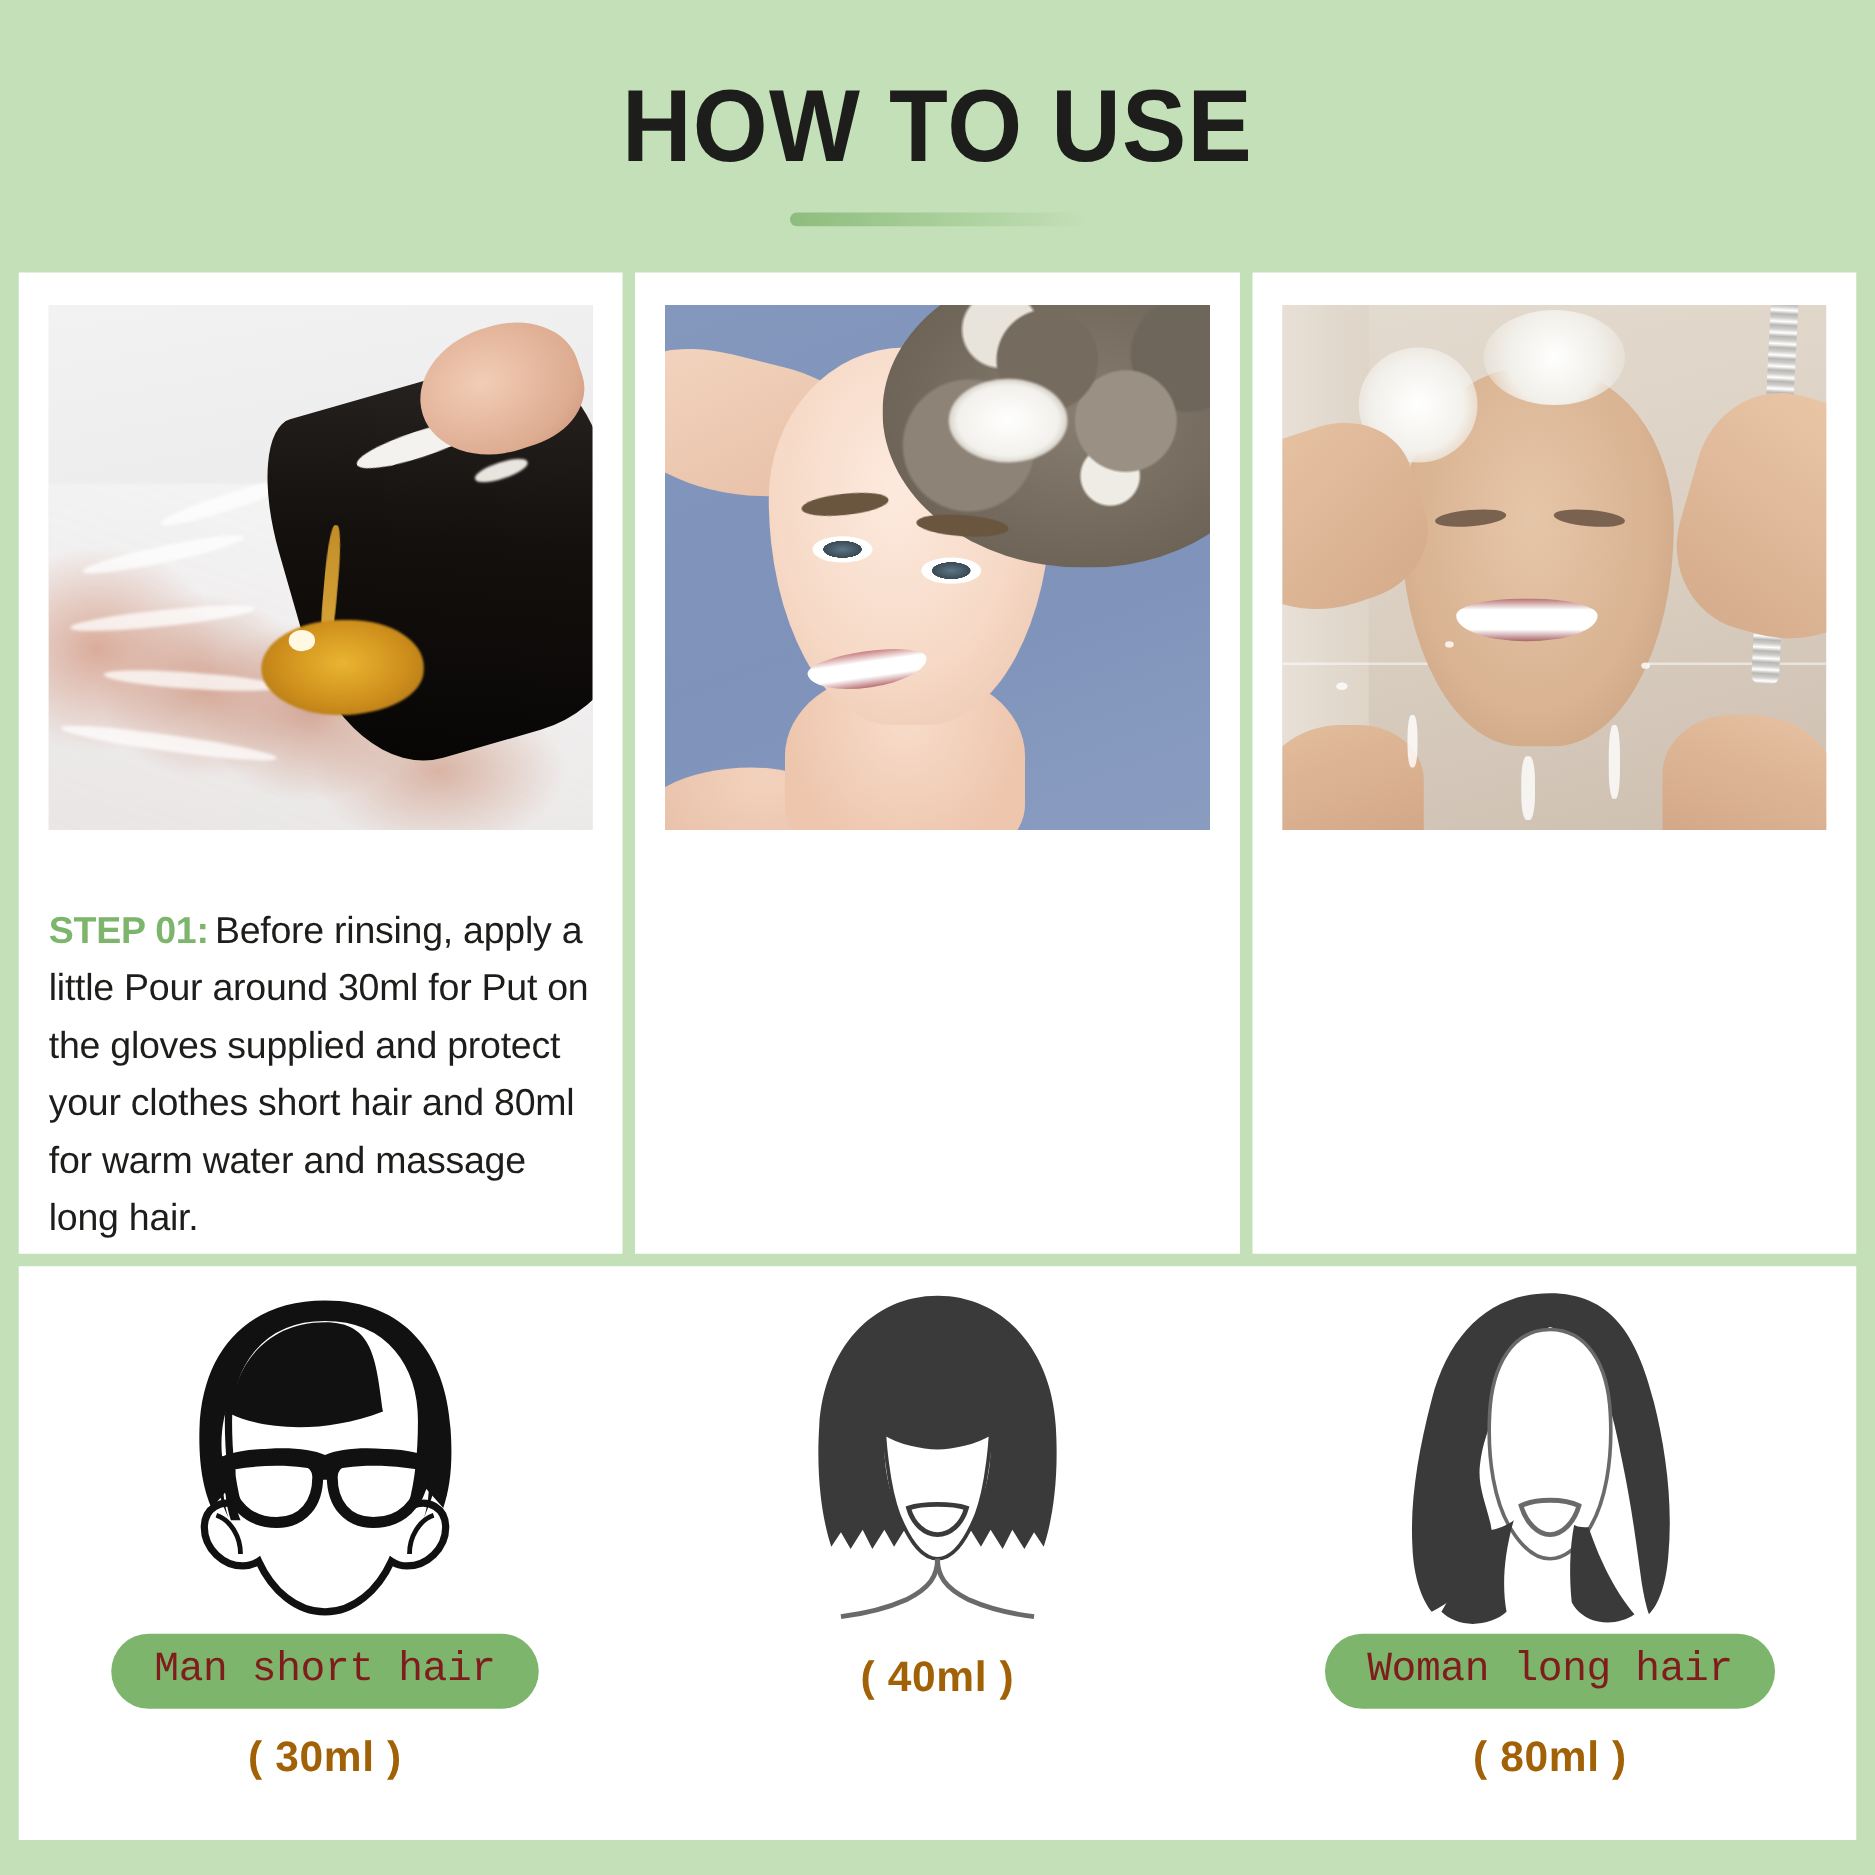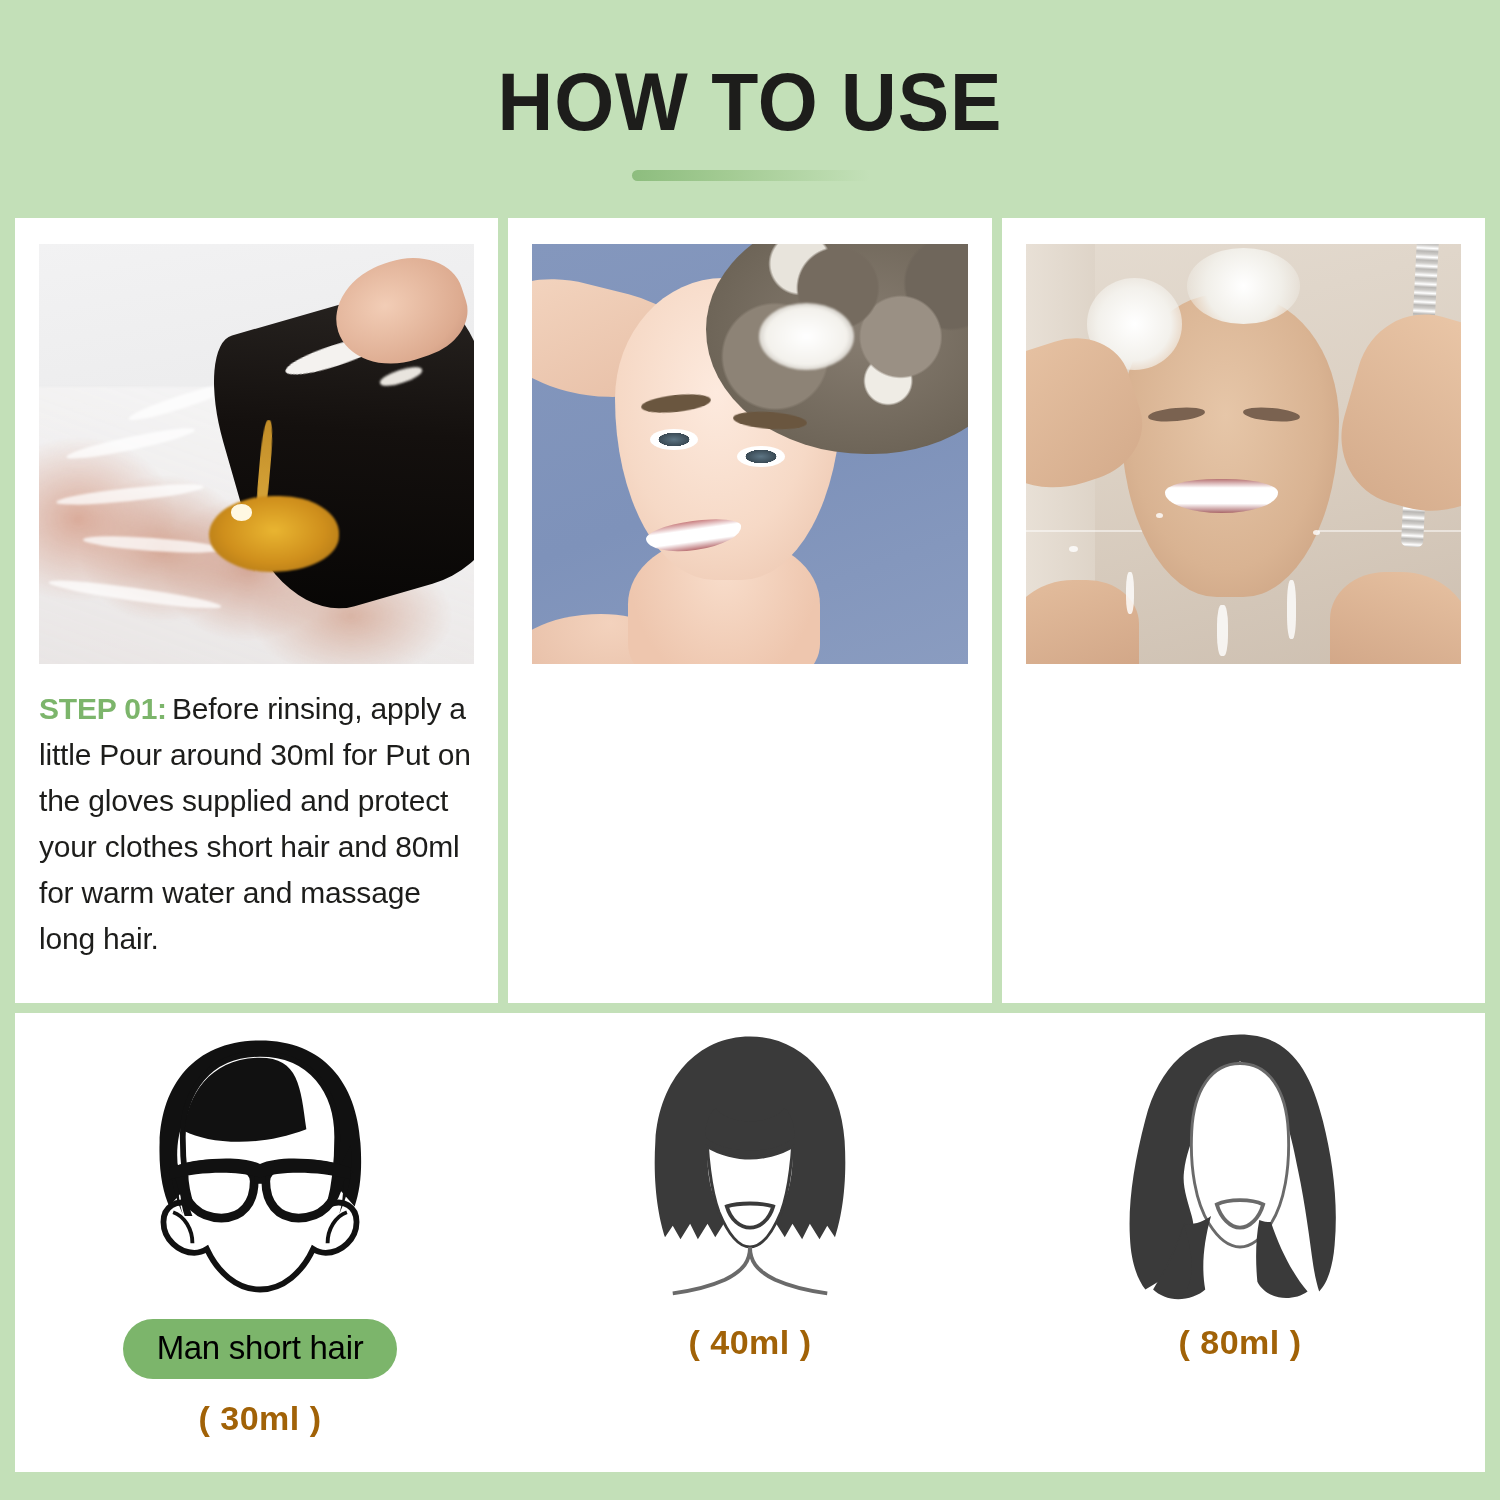--- a/index.html
+++ b/index.html
@@ -47,20 +47,21 @@
     width: 1470px; height: 785px;
     display: flex;
     gap: 10px;
   }
   .step-card {
     flex: 1 1 0;
     background: #ffffff;
     padding: 26px 24px 20px 24px;
     display: flex;
     flex-direction: column;
+    gap: 36px;
   }
   .photo {
     width: 100%;
     height: 420px;
     position: relative;
     overflow: hidden;
     background: #ddd;
     flex: none;
   }
   .step-text {
@@ -90,26 +91,26 @@
     display: flex;
     flex-direction: column;
     align-items: center;
     padding-top: 10px;
   }
   .hair-icon {
     width: 290px; height: 280px;
     display: block;
   }
   .pill {
-    margin-top: 16px;
+    margin-top: 4px;
     background: #7cb56b;
-    color: #000000;
+    color: #7f1d1d;
     border-radius: 40px;
     padding: 11px 34px 13px 34px;
-    font-family: Liberation Sans, sans-serif;
+    font-family: Liberation Mono, monospace;
     font-size: 33px;
     line-height: 36px;
     letter-spacing: -0.3px;
     white-space: nowrap;
   }
   .volume {
     margin-top: 20px;
     color: #a16207;
     font-family: "Liberation Sans Narrow", "Liberation Sans", sans-serif;
     font-weight: 700;
@@ -395,16 +396,17 @@
 
     <div class="hair-option">
       <svg class="hair-icon" viewBox="0 0 300 290">
         <path d="M150 12 C100 12 66 46 52 100 C40 146 34 186 36 222 C37 248 44 266 52 276 C66 268 82 258 92 244 C102 230 104 214 100 200 C96 184 90 170 92 154 C94 136 100 122 104 112 C108 98 112 80 120 66 C132 46 150 40 150 40 C150 40 170 46 184 68 C196 88 204 120 210 152 C218 190 222 224 226 252 C228 264 230 272 232 278 C240 270 246 254 248 230 C252 186 246 142 236 102 C222 46 200 12 150 12 Z" fill="#3a3a3a"></path>
         <path d="M150 42 C120 42 102 70 100 112 C98 150 104 186 118 208 C128 224 138 232 150 232 C162 232 172 224 182 208 C196 186 202 150 200 112 C198 70 180 42 150 42 Z" fill="#ffffff" stroke="#6a6a6a" stroke-width="3"></path>
         <path d="M126 188 C138 182 162 182 174 188 C170 202 160 212 150 212 C140 212 130 202 126 188 Z" fill="#ffffff" stroke="#6a6a6a" stroke-width="4"></path>
         <path d="M120 200 C112 228 110 254 114 276 C108 282 96 286 86 286 C76 286 66 282 60 276 C72 256 84 232 92 208 C100 210 112 206 120 200 Z" fill="#3a3a3a"></path>
         <path d="M182 206 C192 236 206 262 220 278 C212 284 200 286 190 284 C180 282 172 276 168 268 C166 248 166 224 170 204 C174 206 178 206 182 206 Z" fill="#3a3a3a"></path>
         <path d="M92 208 C96 222 100 238 100 252 C100 266 96 276 90 284 C80 284 70 280 62 274 C74 256 86 232 92 208 Z" fill="#3a3a3a"></path>
       </svg>
+      <div class="pill">Woman long hair</div>
       <div class="volume">( 80ml )</div>
     </div>
   </div>
 </div>
 
 </body></html>

